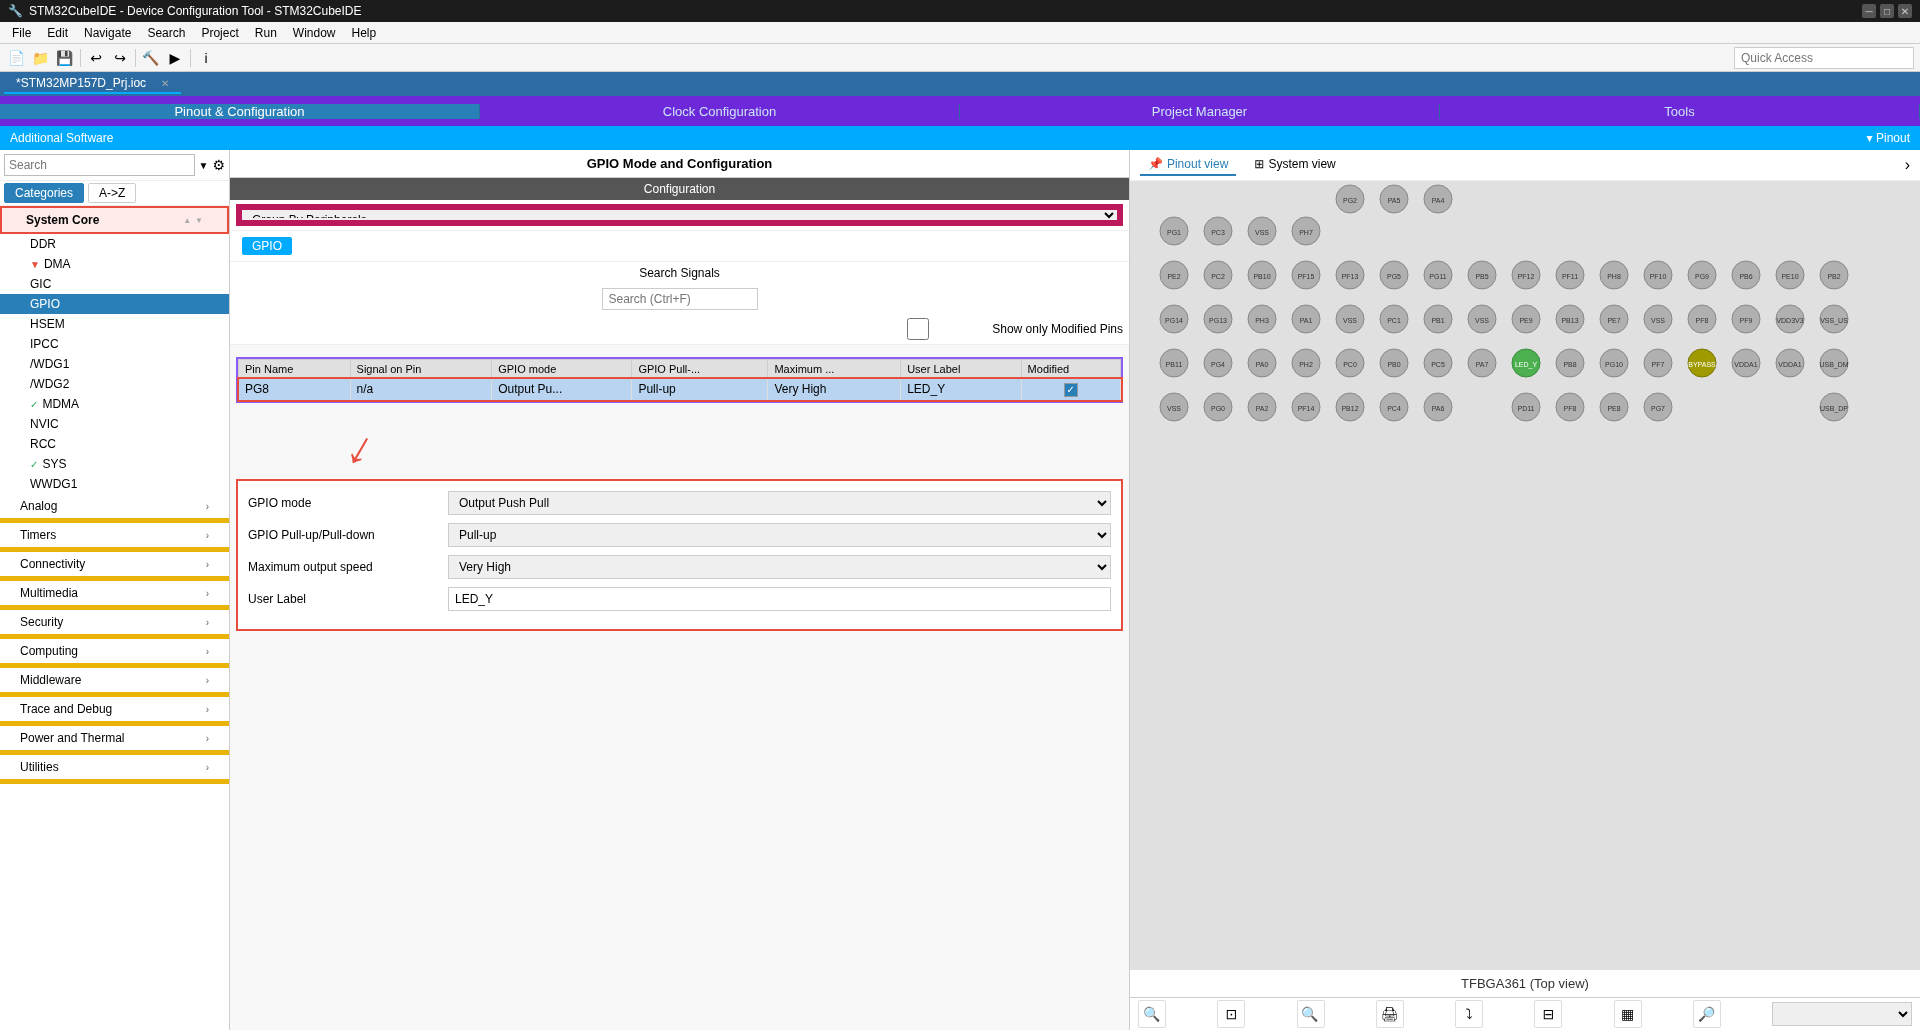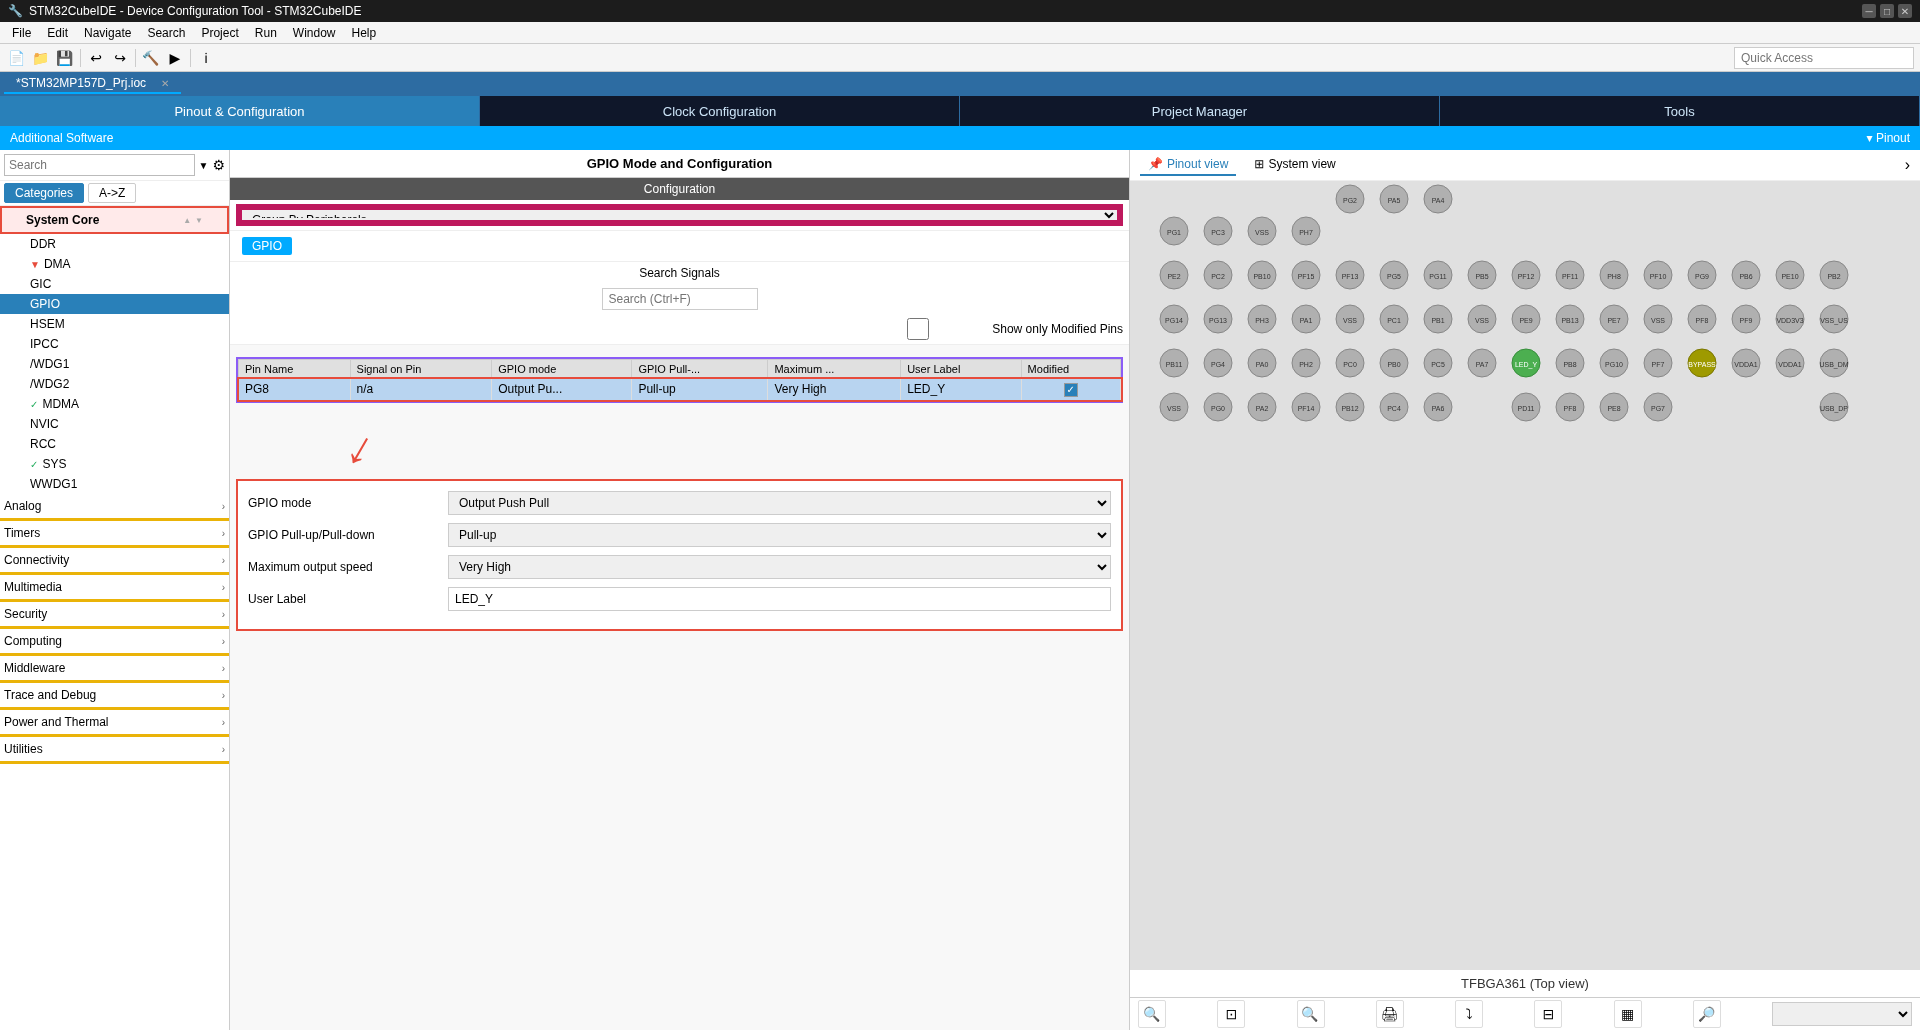--- a/index.html
+++ b/index.html
@@ -26,21 +26,21 @@
     
     #tabbar { background: #2d6ca2; height: 24px; display: flex; align-items: center; padding: 0 4px; gap: 2px; }
     .tab { background: #1a4e7a; color: #cce4f7; padding: 2px 12px; height: 20px; display: flex; align-items: center; font-size: 12px; cursor: pointer; border-radius: 2px 2px 0 0; gap: 15px; }
     .tab.active { background: #2d6ca2; color: white; border-bottom: 2px solid #00aaff; }
     .tab .close-x { font-size: 10px; color: #aaa; cursor: pointer; }
 
     
     #main { display: flex; flex-direction: column; height: calc(1030px - 22px - 22px - 28px - 24px); }
 
     
-    #nav-tabs { display: flex; background: #0f172a; height: 30px; }
+    #nav-tabs { display: flex; background: #6d28d9; height: 30px; align-items: center; }
     .nav-tab { flex: 1; display: flex; align-items: center; justify-content: center; color: #cce4f7; font-size: 13px; cursor: pointer; border-right: 1px solid #2d6ca2; }
     .nav-tab.active { background: #2980b9; color: white; }
 
     
     #sub-nav { background: #00aaff; height: 24px; display: flex; align-items: center; padding: 0 10px; gap: 20px; }
     #sub-nav span { color: white; font-size: 12px; cursor: pointer; }
 
     
     #content { display: flex; flex: 1; overflow: hidden; }
 
@@ -55,21 +55,21 @@
     #left-tree { flex: 1; overflow-y: auto; }
 
     
     .tree-section { }
     .tree-section-header { display: flex; align-items: center; justify-content: space-between; padding: 5px 24px; cursor: pointer; font-size: 12px; font-weight: bold; border-bottom: 1px solid #eee; }
     .tree-section-header.active { background: #e8f4fd; border: 2px solid #e74c3c; }
     .tree-child { padding: 3px 8px 3px 30px; font-size: 12px; cursor: pointer; display: flex; align-items: center; gap: 4px; }
     .tree-child.selected { background: #2980b9; color: white; }
     .tree-child .check { color: #27ae60; font-size: 10px; }
     .tree-child .arrow { color: #e74c3c; font-size: 10px; }
-    .tree-simple { padding: 5px 4px; font-size: 12px; cursor: pointer; display: flex; align-items: center; justify-content: space-between; border-bottom: 3px solid #eab308; }
+    .tree-simple { padding: 5px 20px; font-size: 12px; cursor: pointer; display: flex; align-items: center; justify-content: space-between; border-bottom: 5px solid #eab308; }
     .tree-simple .chevron { font-size: 10px; color: #666; }
 
     
     #center-panel { flex: 1; background: #f8f8f8; display: flex; flex-direction: column; border-right: 1px solid #ccc; overflow: hidden; }
     #gpio-header { background: white; border-bottom: 1px solid #ccc; padding: 6px 10px; font-size: 13px; font-weight: bold; text-align: center; }
     #config-label { background: #555; color: white; padding: 4px 10px; font-size: 12px; text-align: center; }
 
     #group-row { display: flex; align-items: center; padding: 4px 6px; background: white; border-bottom: 1px solid #eee; }
     #group-select { flex: 1; border: 6px solid #be185d; padding: 2px 6px; font-size: 12px; height: 22px; }
 

